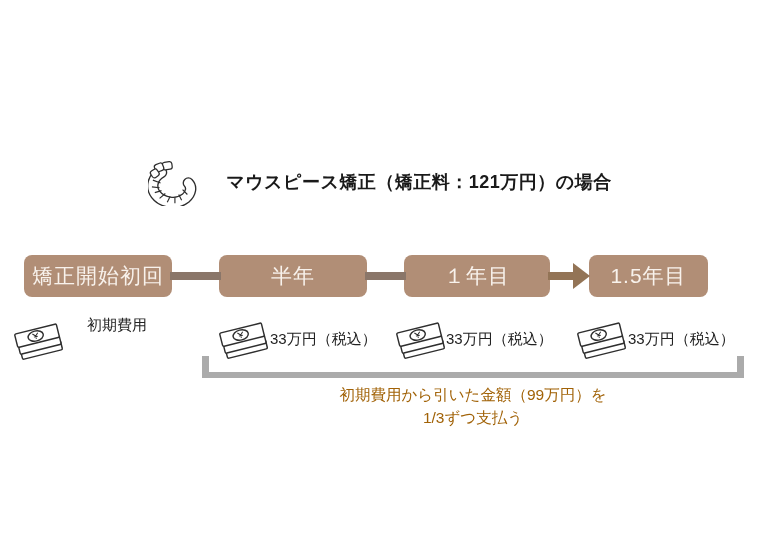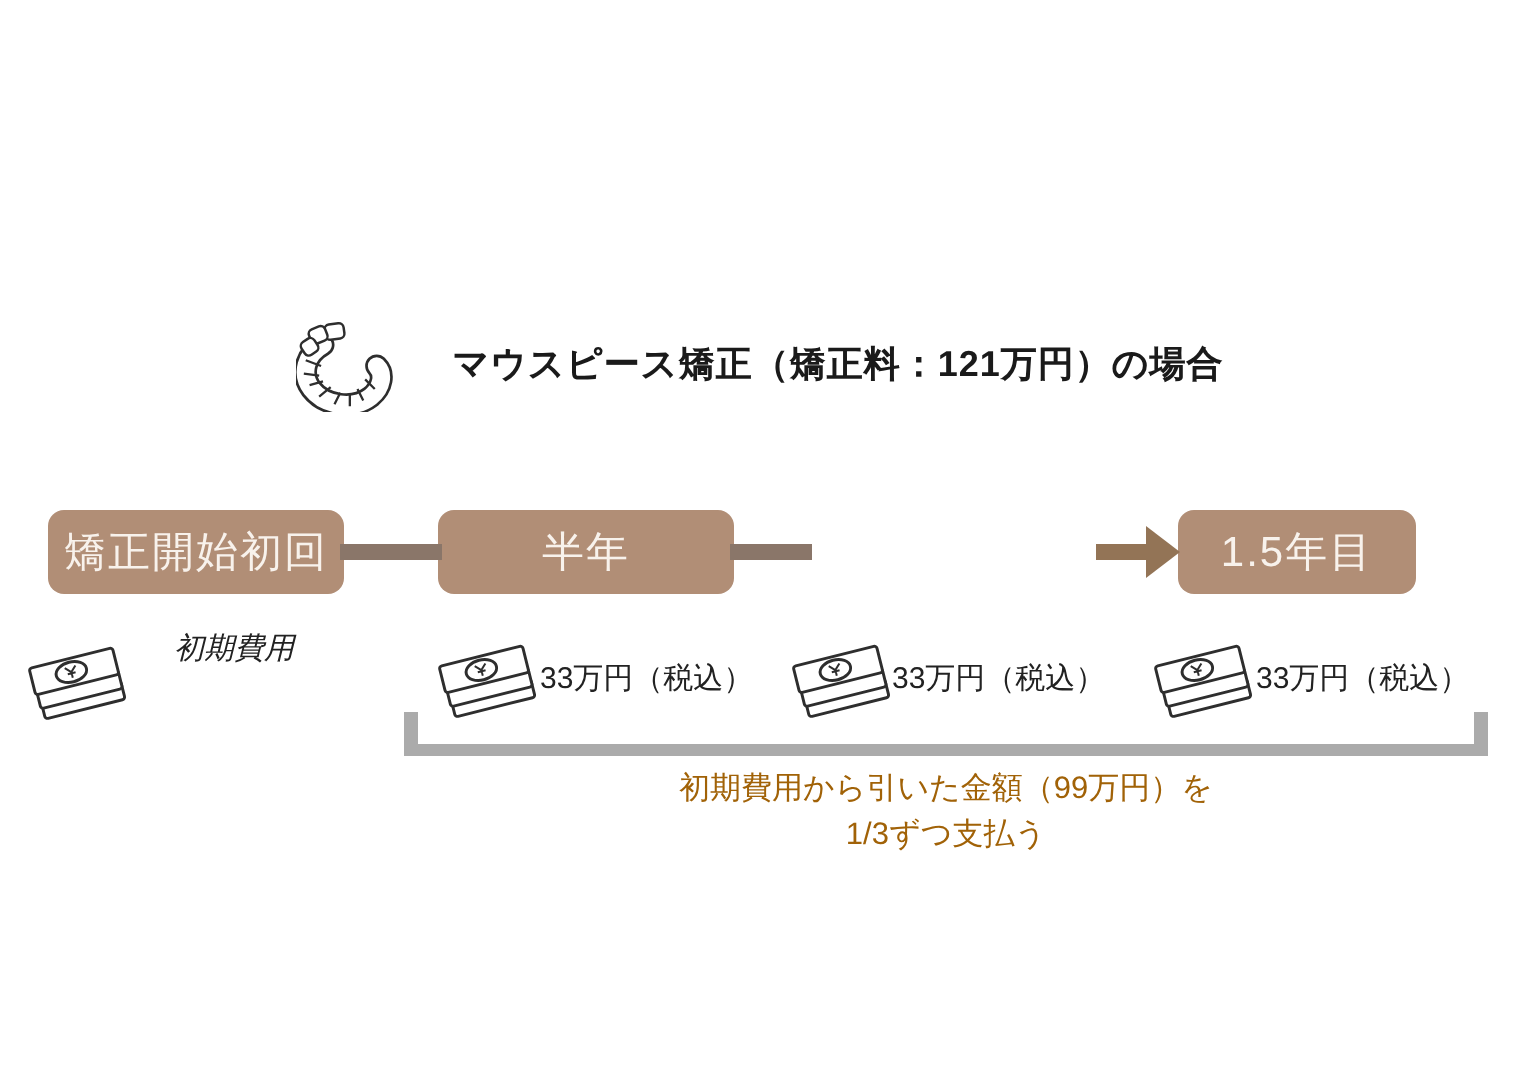--- a/index.html
+++ b/index.html
@@ -31,21 +31,21 @@
   .c2{left:365px;width:41px;}
   .arrow-wrap{position:absolute;left:548px;top:261px;width:43px;height:30px;}
 
   
   .money-wrap{position:absolute;width:52px;height:42px;}
   .m1{left:14px;top:321px;}
   .m2{left:219px;top:320px;}
   .m3{left:396px;top:320px;}
   .m4{left:577px;top:320px;}
   .pay-text{position:absolute;font-size:15px;color:#222222;white-space:nowrap;}
-  .p1{left:52px;top:314px;width:130px;text-align:center;line-height:22px;font-style:italic;}
+  .p1{left:52px;top:314px;width:130px;text-align:center;line-height:22px;}
   .p2{left:270px;top:330px;}
   .p3{left:446px;top:330px;}
   .p4{left:628px;top:330px;}
 
   
   .bracket{position:absolute;left:202px;top:356px;width:528px;height:16px;
            border-left:7px solid #ababab;border-right:7px solid #ababab;
            border-bottom:6px solid #ababab;}
 
   
@@ -71,20 +71,21 @@
           <rect x="7" y="4" width="9" height="8" rx="2.5" transform="rotate(-22 11 8)"></rect>
           <rect x="3" y="10" width="8" height="8" rx="2.5" transform="rotate(-34 7 14)"></rect>
         </g>
       </svg>
     </span>
     <h1 class="title">マウスピース矯正（矯正料：121万円）の場合</h1>
   </div>
 
   <div class="stage-box b1">矯正開始初回</div>
   <div class="stage-box b2">半年</div>
+  <div class="stage-box b3">１年目</div>
   <div class="stage-box b4">1.5年目</div>
 
   <div class="connector c1"></div>
   <div class="connector c2"></div>
   <span class="arrow-wrap">
     <svg viewBox="0 0 43 30" width="43" height="30" aria-hidden="true">
       <rect x="0" y="11" width="25" height="8" fill="#937456"></rect>
       <polygon points="25,2 42,15 25,28" fill="#937456"></polygon>
     </svg>
   </span>

